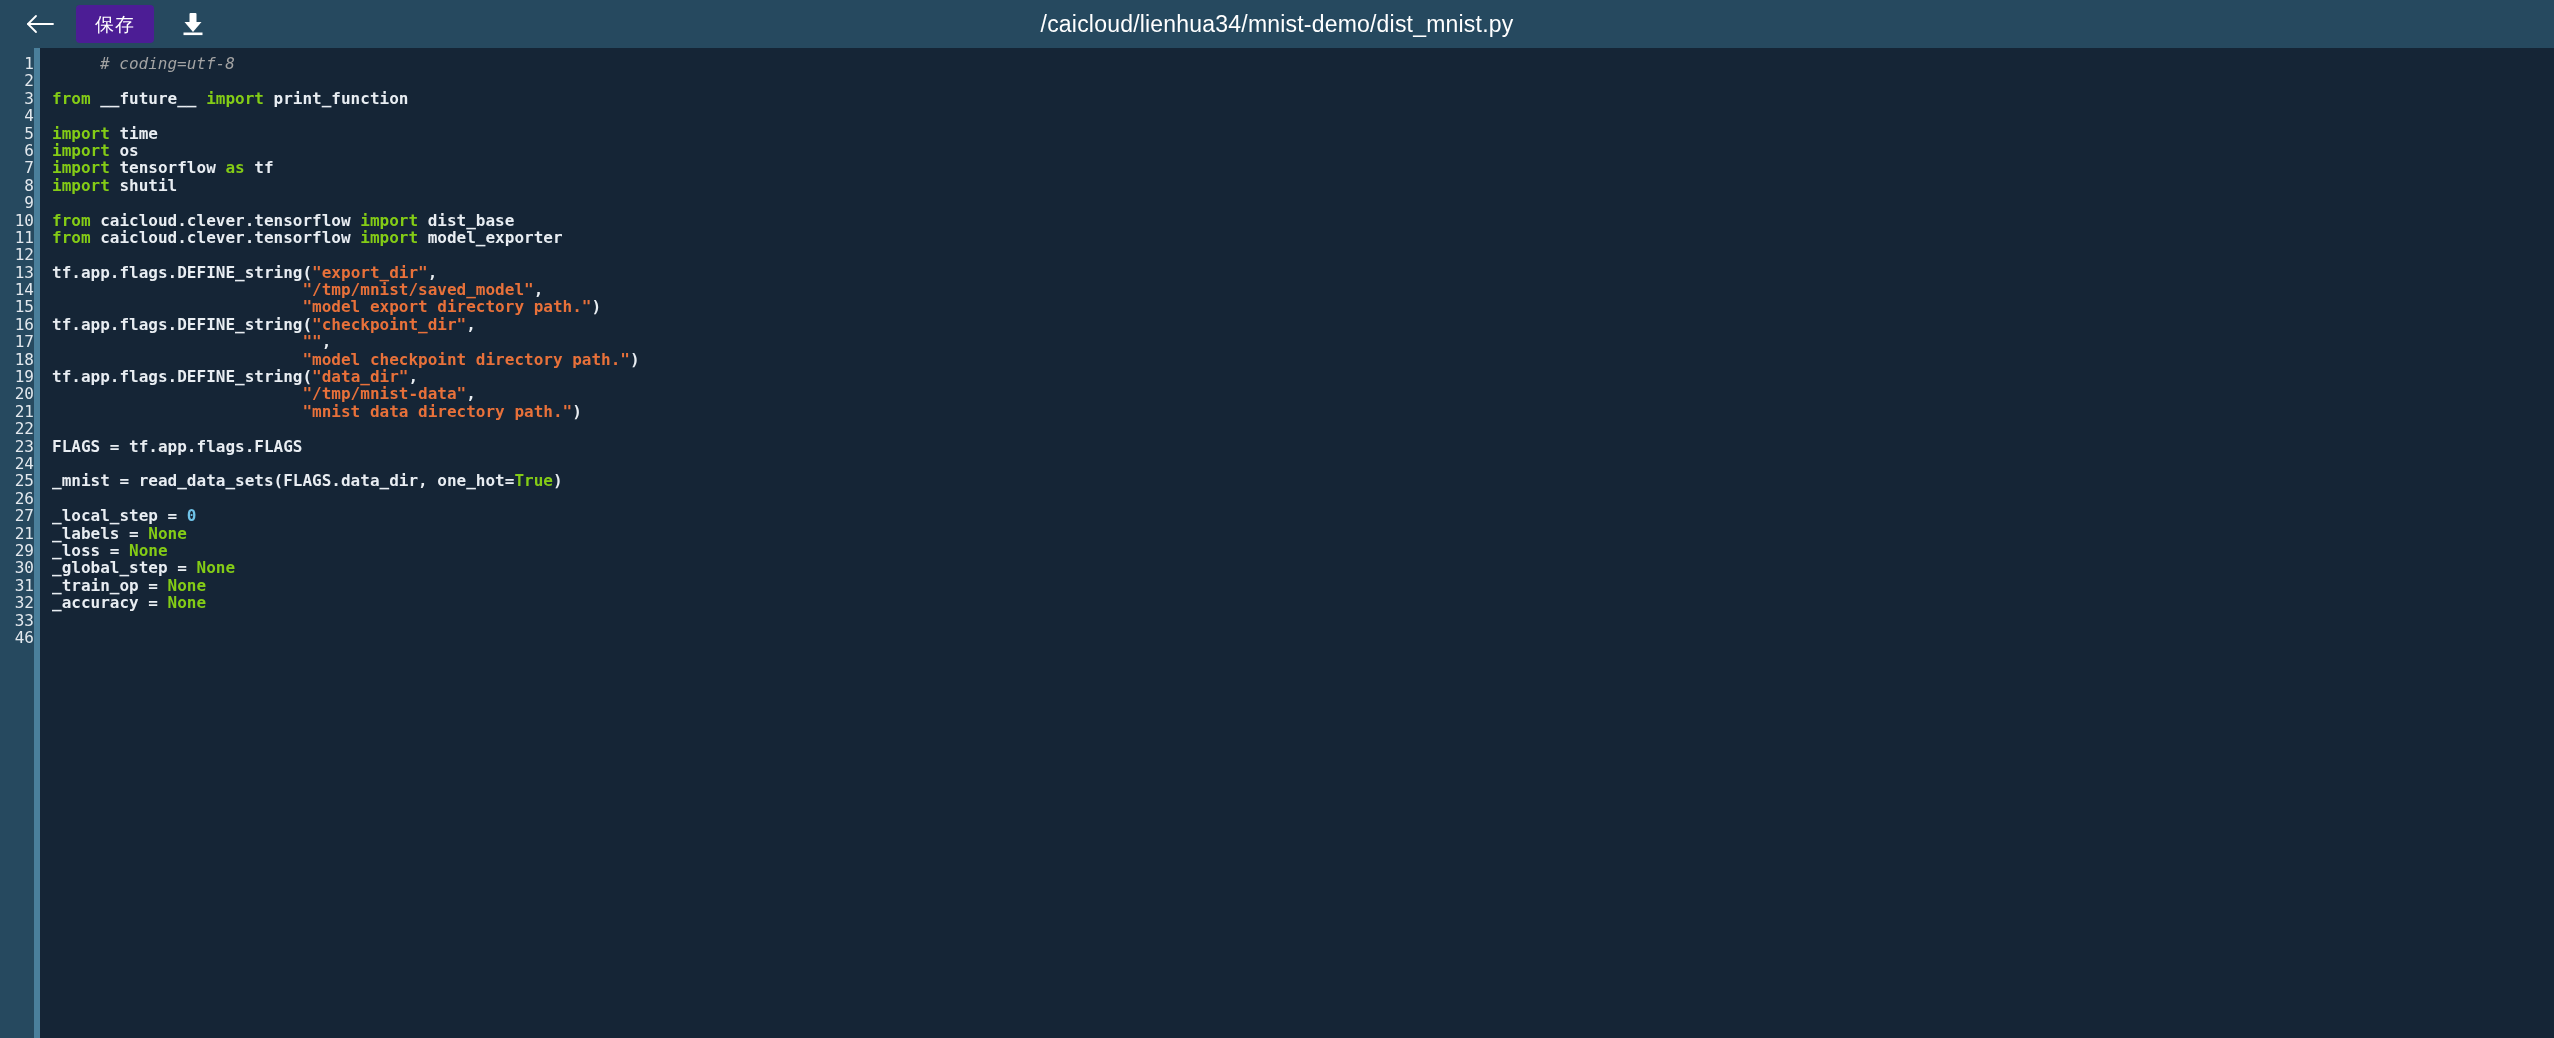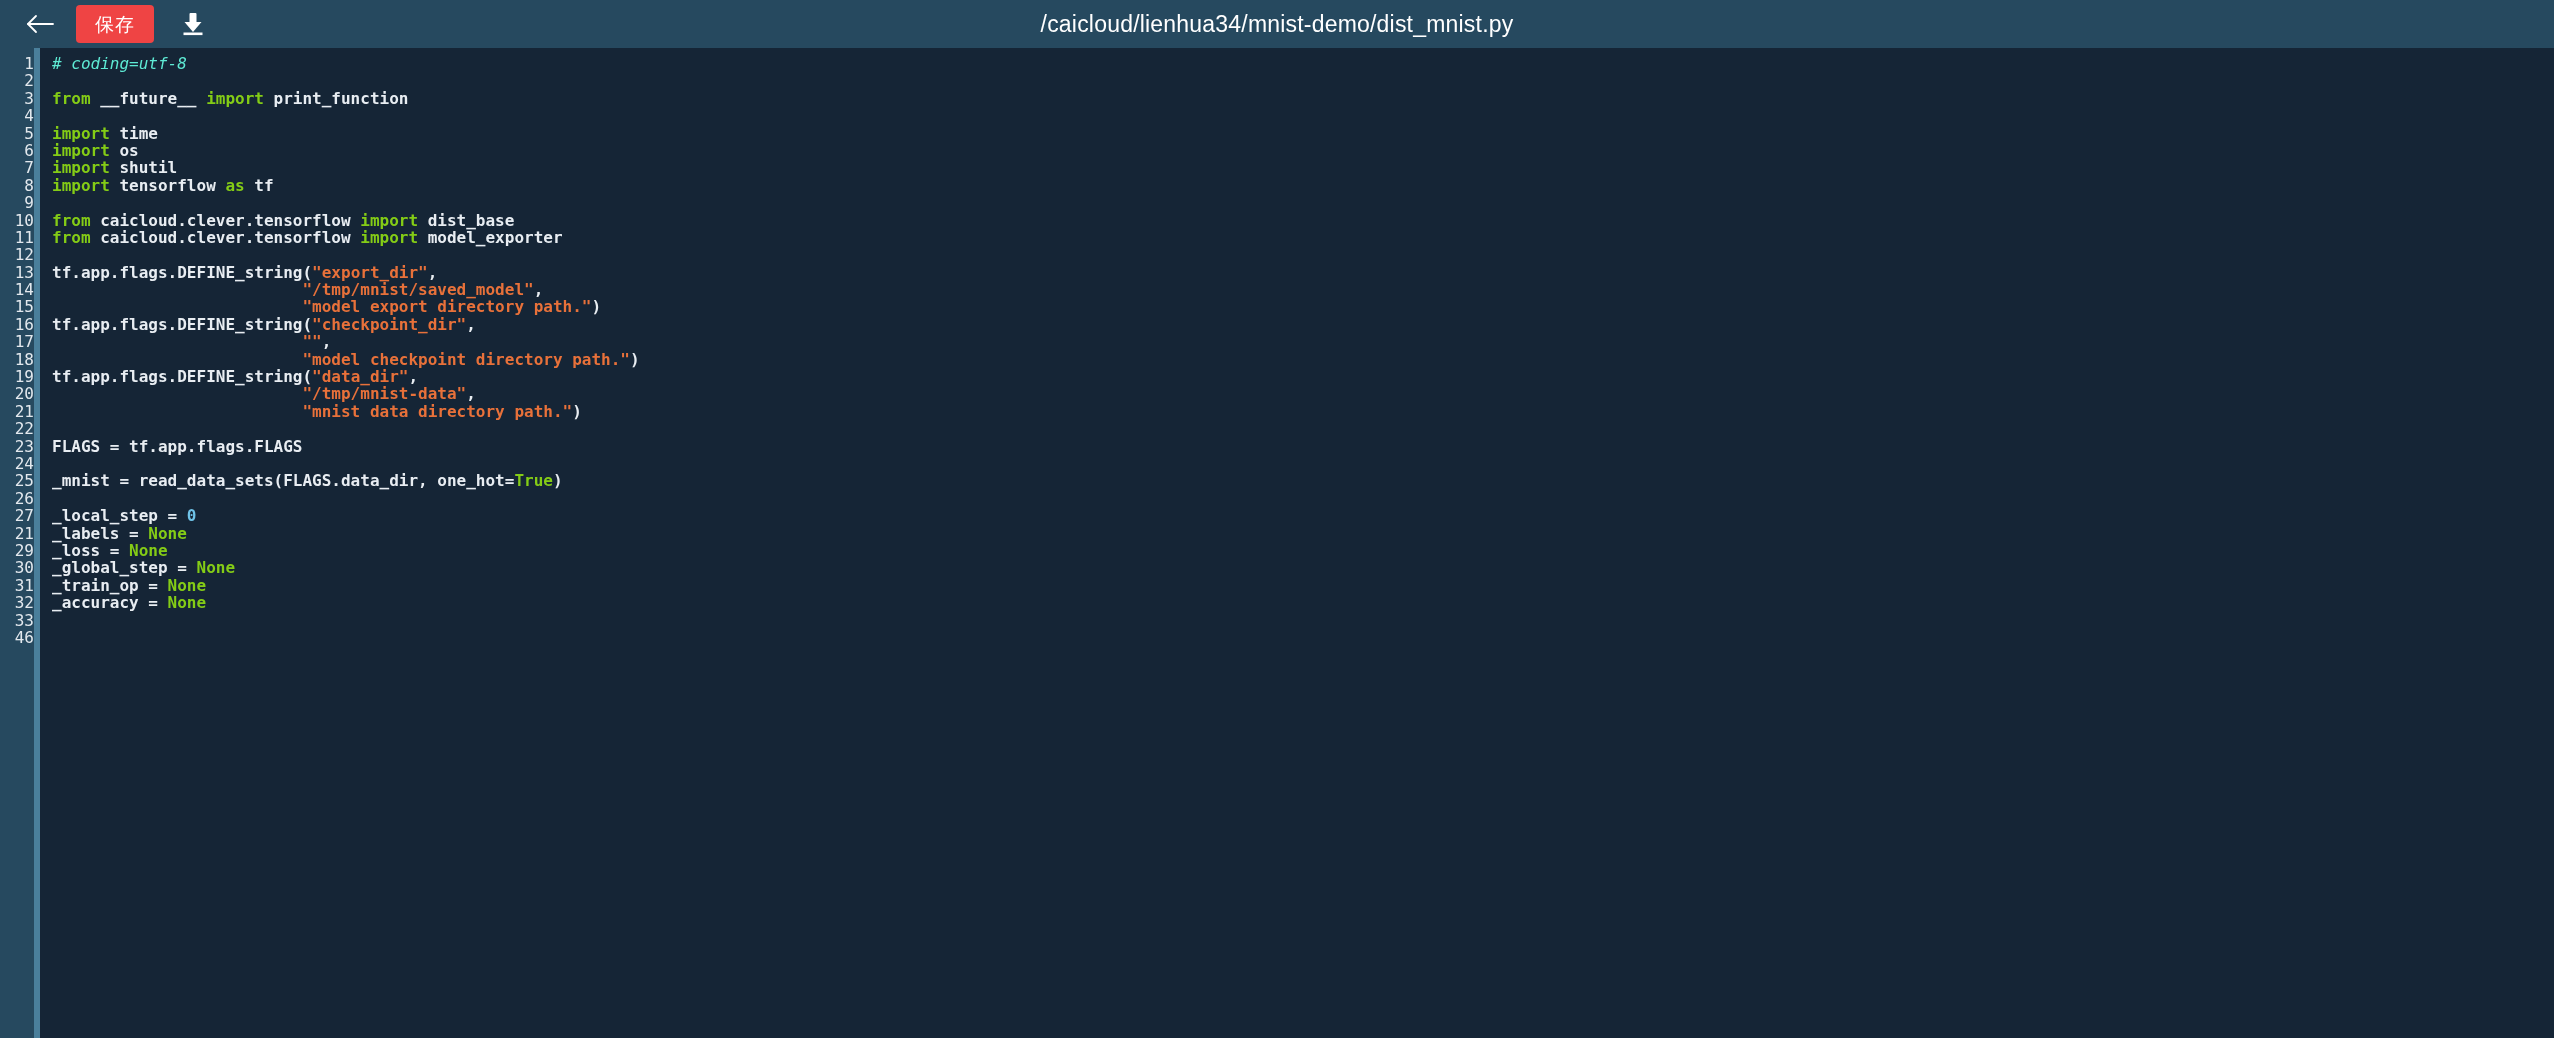--- a/index.html
+++ b/index.html
@@ -37,21 +37,21 @@
     display: flex;
     align-items: center;
     justify-content: center;
     cursor: pointer;
     flex: 0 0 auto;
   }
   .back-btn svg { display: block; }
 
   .save-btn {
     margin-left: 16px;
-    background: #ef4444;
+    background: #4c1d95;
     color: #ffffff;
     border: none;
     border-radius: 4px;
     height: 38px;
     min-width: 78px;
     padding: 0 16px;
     font-size: 19px;
     font-family: "DejaVu Sans", "Liberation Sans", sans-serif;
     line-height: 38px;
     cursor: pointer;
@@ -140,21 +140,21 @@
     font-size: 16px;
     font-weight: bold;
     white-space: pre;
     color: #E8EDF2;
   }
 
   
   .t-kw      { color: #84cc16; font-weight: bold; }
   .t-str     { color: #E8713A; font-weight: bold; }
   .t-num     { color: #6FC3E8; font-weight: bold; }
-  .t-com     { color: #5eead4; font-weight: normal; font-style: italic; }
+  .t-com     { color: #a3a3a3; font-weight: normal; font-style: italic; margin-left: 48px; }
   .t-plain   { color: #E8EDF2; font-weight: bold; }
 </style>
 </head>
 <body>
 
 <div id="app">
 
   <div class="toolbar">
 
     <div class="back-btn">
@@ -218,22 +218,22 @@
         <span class="ln">33</span>
         <span class="ln">46</span>
       </div>
     <div class="code-area">
         <div class="line"><span class="t-com"># coding=utf-8</span></div>
         <div class="line">&nbsp;</div>
         <div class="line"><span class="t-kw">from</span><span class="t-plain"> __future__ </span><span class="t-kw">import</span><span class="t-plain"> print_function</span></div>
         <div class="line">&nbsp;</div>
         <div class="line"><span class="t-kw">import</span><span class="t-plain"> time</span></div>
         <div class="line"><span class="t-kw">import</span><span class="t-plain"> os</span></div>
+        <div class="line"><span class="t-kw">import</span><span class="t-plain"> tensorflow </span><span class="t-kw">as</span><span class="t-plain"> tf</span></div>
         <div class="line"><span class="t-kw">import</span><span class="t-plain"> shutil</span></div>
-        <div class="line"><span class="t-kw">import</span><span class="t-plain"> tensorflow </span><span class="t-kw">as</span><span class="t-plain"> tf</span></div>
         <div class="line">&nbsp;</div>
         <div class="line"><span class="t-kw">from</span><span class="t-plain"> caicloud.clever.tensorflow </span><span class="t-kw">import</span><span class="t-plain"> dist_base</span></div>
         <div class="line"><span class="t-kw">from</span><span class="t-plain"> caicloud.clever.tensorflow </span><span class="t-kw">import</span><span class="t-plain"> model_exporter</span></div>
         <div class="line">&nbsp;</div>
         <div class="line"><span class="t-plain">tf.app.flags.DEFINE_string(</span><span class="t-str">"export_dir"</span><span class="t-plain">,</span></div>
         <div class="line"><span class="t-plain">                          </span><span class="t-str">"/tmp/mnist/saved_model"</span><span class="t-plain">,</span></div>
         <div class="line"><span class="t-plain">                          </span><span class="t-str">"model export directory path."</span><span class="t-plain">)</span></div>
         <div class="line"><span class="t-plain">tf.app.flags.DEFINE_string(</span><span class="t-str">"checkpoint_dir"</span><span class="t-plain">,</span></div>
         <div class="line"><span class="t-plain">                          </span><span class="t-str">""</span><span class="t-plain">,</span></div>
         <div class="line"><span class="t-plain">                          </span><span class="t-str">"model checkpoint directory path."</span><span class="t-plain">)</span></div>

